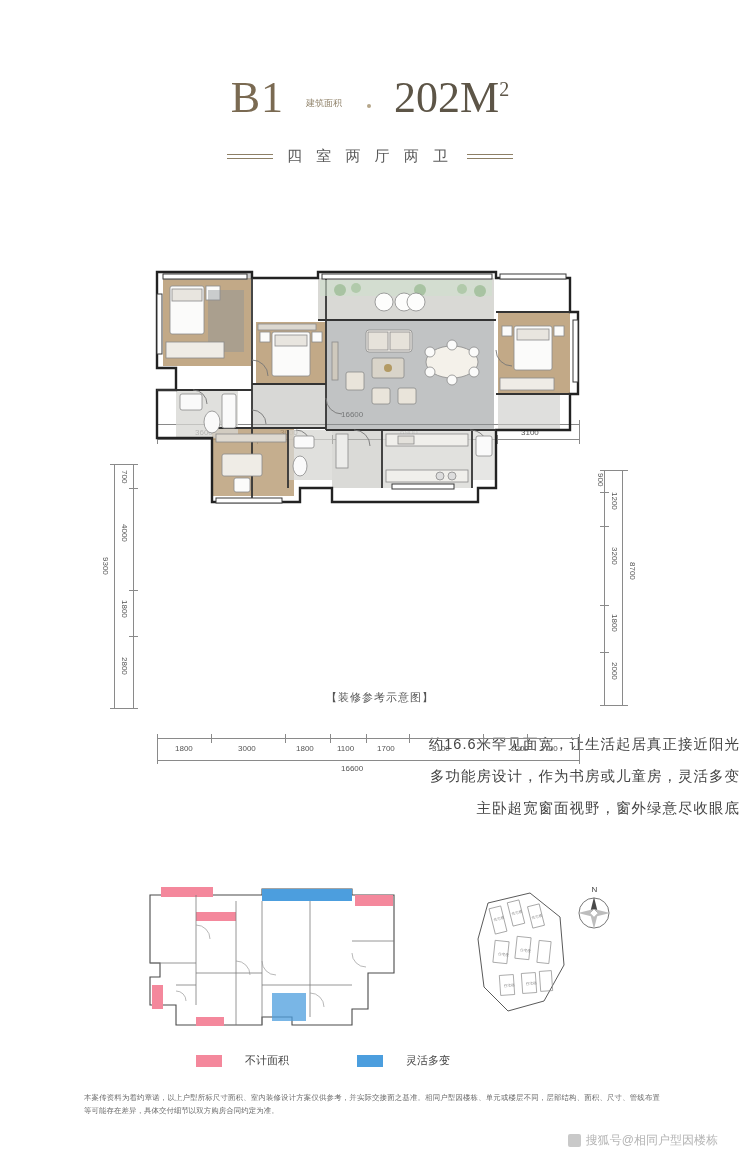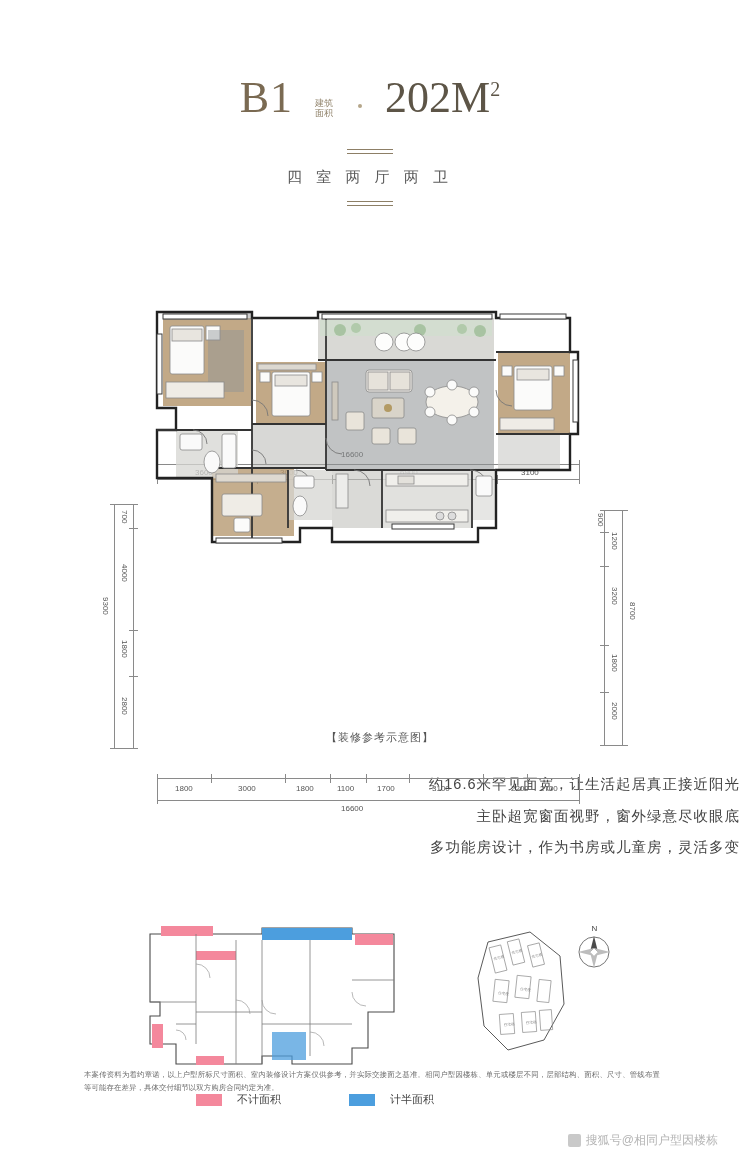--- a/index.html
+++ b/index.html
@@ -29,27 +29,27 @@
   }
   .title-b1 {
     font-size: 44px;
     font-weight: 400;
     color: #7a6a52;
     letter-spacing: 1px;
     font-family: "Liberation Serif", serif;
   }
   .title-stack {
     display: inline-flex;
-    flex-direction: column;
+    flex-direction: row;
     justify-content: center;
     font-size: 9px;
     color: #8d7f66;
     line-height: 1.15;
     transform: translateY(-6px);
-    margin: 2px 2px;
+    margin: 11px 2px;
   }
   .title-dot {
     width: 4px;
     height: 4px;
     background: #b5a68a;
     border-radius: 50%;
     transform: translateY(-4px);
     margin: 0 3px;
   }
   .title-area {
@@ -61,21 +61,20 @@
   .title-area sup {
     font-size: 20px;
     vertical-align: super;
   }
   .subtitle-row {
     margin-top: 22px;
     display: flex;
     align-items: center;
     justify-content: center;
     gap: 14px;
-    flex-direction: column;
   }
   .sub-line {
     width: 46px;
     height: 0;
     border-top: 1px solid #8d7f66;
   }
   .sub-line.double {
     border-top: 1px solid #8d7f66;
     border-bottom: 1px solid #8d7f66;
     height: 3px;
@@ -148,28 +147,28 @@
     align-items: center;
     gap: 8px;
     font-size: 11px;
     color: #444;
   }
   .legend .swatch {
     width: 26px;
     height: 12px;
     display: inline-block;
   }
-  .legend .grp { display: flex; align-items: center; gap: 15px; }
+  .legend .grp { display: flex; align-items: center; gap: 23px; }
   .legend .gap { width: 52px; }
 
   
   .footer {
     position: absolute;
     left: 84px;
-    top: 1069px;
+    top: 1092px;
     width: 576px;
     font-size: 7.4px;
     color: #6b6b6b;
     line-height: 1.75;
     letter-spacing: 0.1px;
     text-align: justify;
   }
   .watermark {
     position: absolute;
     right: 22px;
@@ -440,22 +439,22 @@
       <g stroke="#8a8a8a" stroke-width="0.8" fill="#ececea">
         <rect x="336" y="444" width="12" height="34"></rect>
       </g>
     </g>
   </svg>
 </div>
 
 <div class="deco-note">【装修参考示意图】</div>
 <div class="desc">
   <div>约16.6米罕见面宽，让生活起居真正接近阳光</div>
+  <div>多功能房设计，作为书房或儿童房，灵活多变</div>
   <div>主卧超宽窗面视野，窗外绿意尽收眼底</div>
-  <div>多功能房设计，作为书房或儿童房，灵活多变</div>
 </div>
 
 <div class="bottom-wrap">
   <svg width="740" height="230" viewBox="0 0 740 230" style="position:absolute;left:0;top:0;">
 
     <g stroke="#4a4a4a" stroke-width="1.1" fill="#ffffff">
       <path d="M150 30 L150 98 L160 98 L160 112 L150 112 L150 140
                L176 140 L176 160 L262 160 L262 152 L292 152 L292 160
                L352 160 L352 144 L368 144 L368 108 L394 108 L394 30
                L352 30 L352 24 L262 24 L262 30 Z"></path>
@@ -525,21 +524,21 @@
   </svg>
 
   <div class="legend">
     <span class="grp">
       <span class="swatch" style="background:#f4889c"></span>
       <span>不计面积</span>
     </span>
     <span class="gap"></span>
     <span class="grp">
       <span class="swatch" style="background:#4c9ede"></span>
-      <span>计半面积</span>
+      <span>灵活多变</span>
     </span>
   </div>
 </div>
 
 <div class="footer">本案传资料为着约章诺，以上户型所标尺寸面积、室内装修设计方案仅供参考，并实际交接面之基准。相同户型因楼栋、单元或楼层不同，层部结构、面积、尺寸、管线布置等可能存在差异，具体交付细节以双方购房合同约定为准。</div>
 
 <div class="watermark">
   <span class="wm-icon"></span>
   <span>搜狐号@相同户型因楼栋</span>
 </div>

